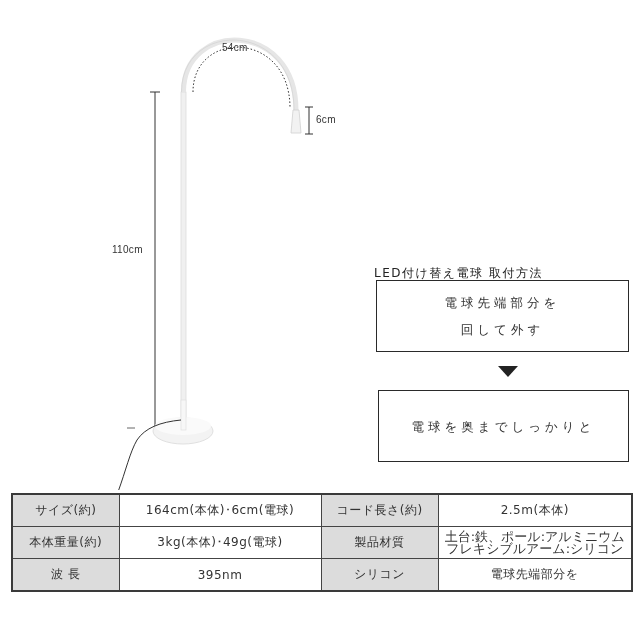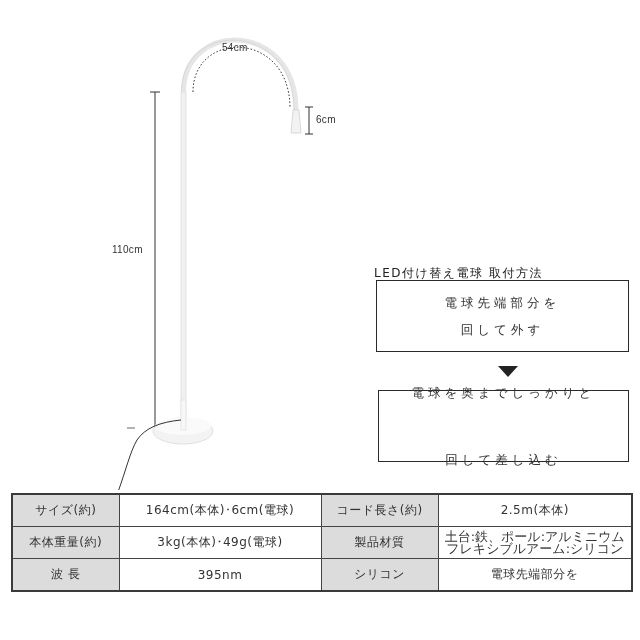--- a/index.html
+++ b/index.html
@@ -57,21 +57,20 @@
 
 <div class="step-box" style="left:376px;top:280px;width:251px;height:70px;">
   <div>電球先端部分を</div>
   <div>回して外す</div>
 </div>
 
 <div class="arrow-down"></div>
 
 <div class="step-box" style="left:378px;top:390px;width:249px;height:70px;gap:40px;">
   <div>電球を奥までしっかりと</div>
-  <div>回して差し込む</div>
 </div>
 
 <table class="spec">
   <colgroup>
     <col style="width:107px">
       <col style="width:202px">
       <col style="width:117px">
       <col style="width:194px">
   </colgroup>
   <tbody>

